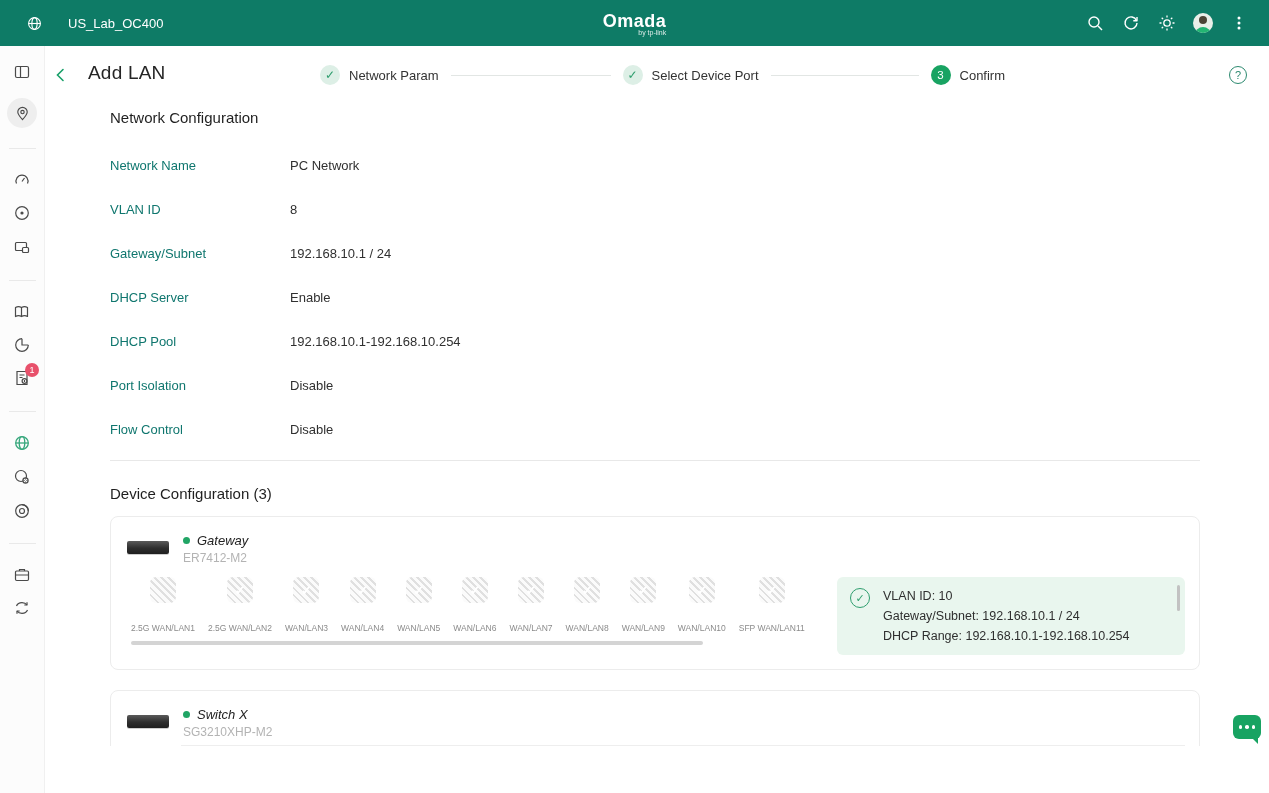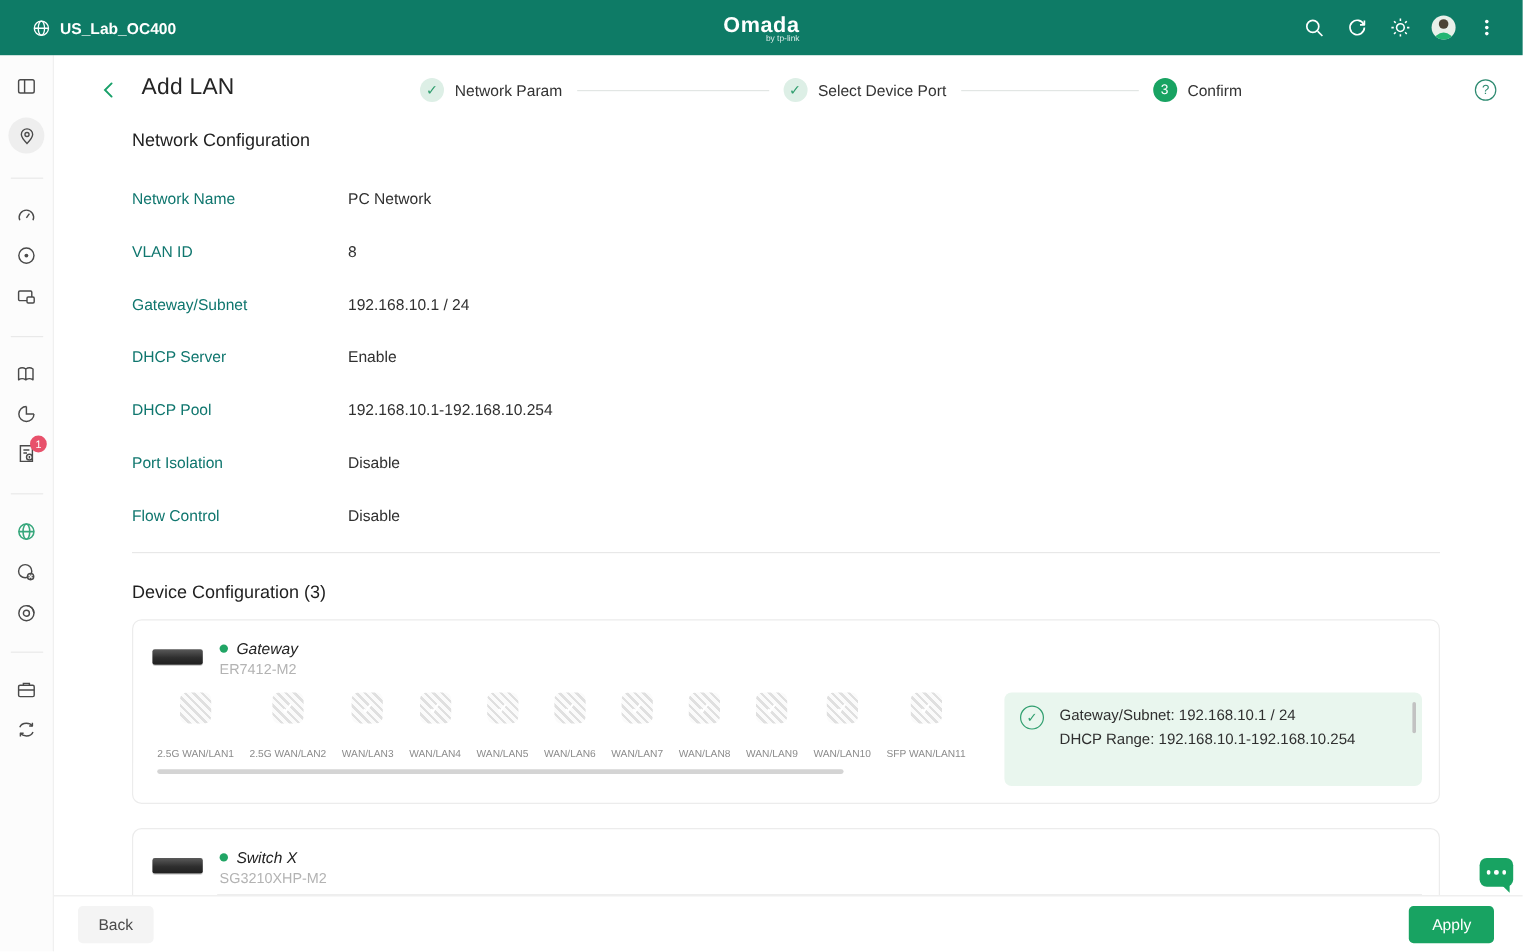--- a/index.html
+++ b/index.html
@@ -3,21 +3,21 @@
 <meta charset="utf-8">
 <style>
   * { margin:0; padding:0; box-sizing:border-box; }
   html,body { width:1269px; height:793px; overflow:hidden; background:#fff;
     font-family:"Liberation Sans", sans-serif; }
   .page { position:relative; width:1269px; height:793px; background:#fff; }
 
   
   .topbar { position:absolute; top:0; left:0; right:0; height:46px; background:#0e7b66;
     display:flex; align-items:center; z-index:30; }
-  .site-group { display:flex; align-items:flex-end; gap:8px; margin-left:27px;font-weight:bold; }
+  .site-group { display:flex; align-items:flex-end; gap:26px; margin-left:27px; }
   .site-name { color:#fff; font-size:13px; }
   .logo-wrap { position:absolute; left:50%; transform:translateX(-50%); text-align:center; color:#fff; }
   .logo-main { font-size:18px; font-weight:700; letter-spacing:.5px; }
   .logo-sub { font-size:7px; opacity:.85; margin-top:-3px; text-align:right; }
   .topbar-icons { position:absolute; right:20px; display:flex; align-items:center; gap:16px; }
   .tico { width:20px; height:20px; display:flex; align-items:center; justify-content:center; cursor:pointer; }
   .avatar { width:20px; height:20px; border-radius:50%; background:#e9efe9; position:relative; overflow:hidden; }
   .avatar::before { content:""; position:absolute; top:3px; left:6px; width:8px; height:8px; border-radius:50%; background:#4c4436; }
   .avatar::after { content:""; position:absolute; bottom:-3px; left:2px; width:16px; height:9px; border-radius:8px 8px 0 0; background:#23b573; }
 
@@ -25,21 +25,21 @@
   .sidebar { position:absolute; top:46px; left:0; bottom:0; width:45px; background:#fcfcfc;
     border-right:1px solid #f0f0f0; z-index:20; }
   .side-ico { position:absolute; left:50%; transform:translateX(-50%); width:18px; height:18px; cursor:pointer; }
   .side-div { position:absolute; left:9px; width:27px; border-top:1px solid #e9e9e9; }
   .pin-bubble { position:absolute; left:50%; transform:translateX(-50%); top:52px; width:30px; height:30px;
     border-radius:50%; background:#eeeeee; display:flex; align-items:center; justify-content:center; cursor:pointer; }
   .badge { position:absolute; top:-6px; right:-8px; min-width:14px; height:14px; border-radius:8px;
     background:#e8516b; color:#fff; font-size:9px; display:flex; align-items:center; justify-content:center; padding:0 3px; }
 
   
-  .wiz-header { position:absolute; top:46px; left:62px; right:0; height:58px; background:#fff; z-index:10; }
+  .wiz-header { position:absolute; top:46px; left:32px; right:0; height:58px; background:#fff; z-index:10; }
   .back-arrow { position:absolute; left:18px; top:18px; width:22px; height:22px; color:#18a069; font-size:18px;
     display:flex; align-items:center; justify-content:center; cursor:pointer; }
   .wiz-title { position:absolute; left:56px; top:16px; font-size:19px; color:#252525; letter-spacing:.2px; }
   .steps { position:absolute; left:288px; top:0; height:100%; display:flex; align-items:center; }
   .step { display:flex; align-items:center; gap:9px; cursor:pointer; }
   .step-circle { width:20px; height:20px; border-radius:50%; display:flex; align-items:center; justify-content:center; }
   .step-done .step-circle { background:#ddefe6; color:#2f9e6e; font-size:12px; }
   .step-current .step-circle { background:#18a362; color:#fff; font-size:11.5px; }
   .step-label { font-size:13px; color:#333; }
   .step-line { height:1px; background:#e2e6e4; margin:0 12px; }
@@ -373,20 +373,21 @@
           <div class="port">
           <span class="port-box disabled selected"></span>
           <span class="port-label">SFP WAN/LAN11</span>
         </div>
         </div>
 
       <span class="h-scrollbar"></span>
 
       <div class="info-box">
         <span class="info-check">✓</span>
+        <div class="info-line">VLAN ID: 10</div>
         <div class="info-line">Gateway/Subnet: 192.168.10.1 / 24</div>
         <div class="info-line">DHCP Range: 192.168.10.1-192.168.10.254</div>
         <span class="v-scrollbar"></span>
       </div>
     </div>
 
     <div class="dev-card card-switch" style="margin-top:20px">
       <div class="dev-head">
         <span class="dev-img"></span>
         <div>
@@ -394,24 +395,20 @@
             <span class="status-dot"></span>
             <span class="dev-name">Switch X</span>
           </div>
           <div class="dev-model">SG3210XHP-M2</div>
         </div>
       </div>
       <span class="switch-inner-div"></span>
     </div>
   </div>
 
-  <div class="footer">
-    <button class="btn btn-back">Back</button>
-    <button class="btn btn-apply">Apply</button>
-  </div>
 
   <span class="chat-bubble">
     <span class="chat-dot"></span>
       <span class="chat-dot"></span>
       <span class="chat-dot"></span>
   </span>
 
 </div>
 
 </body></html>

